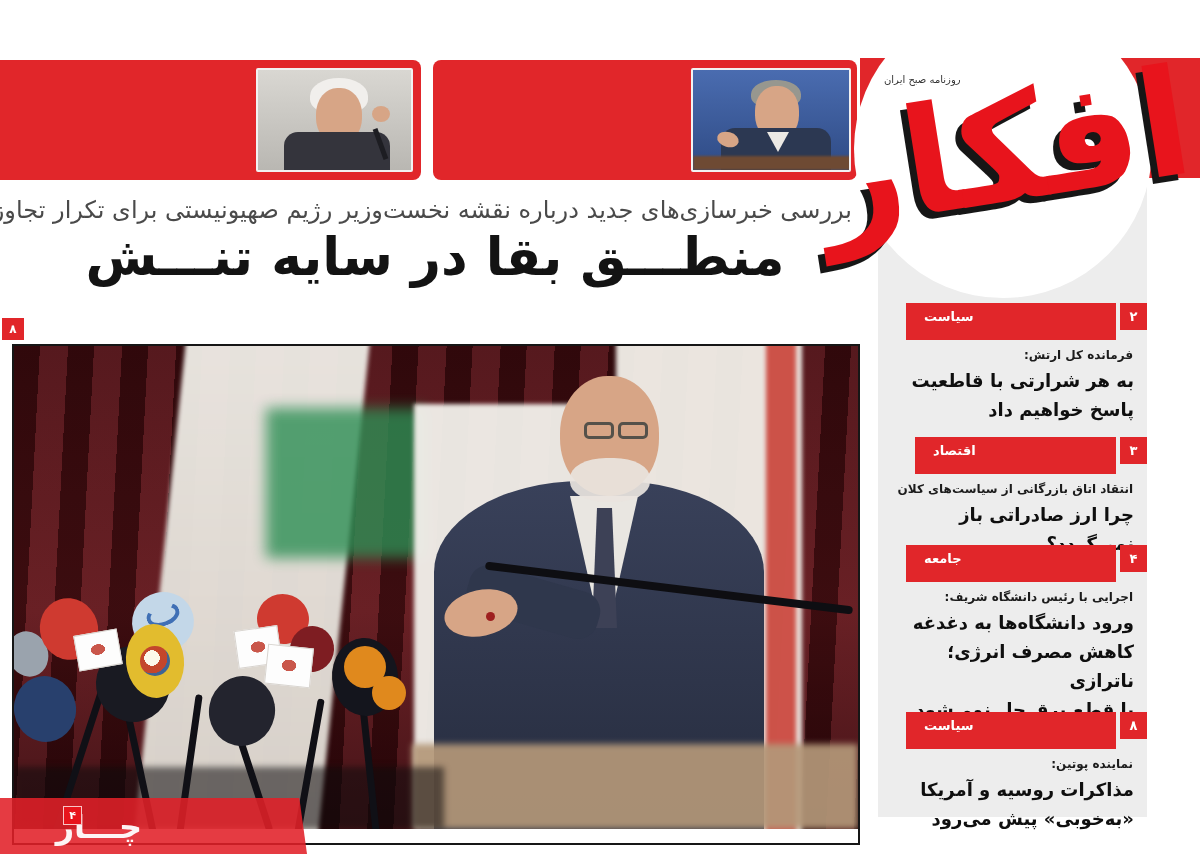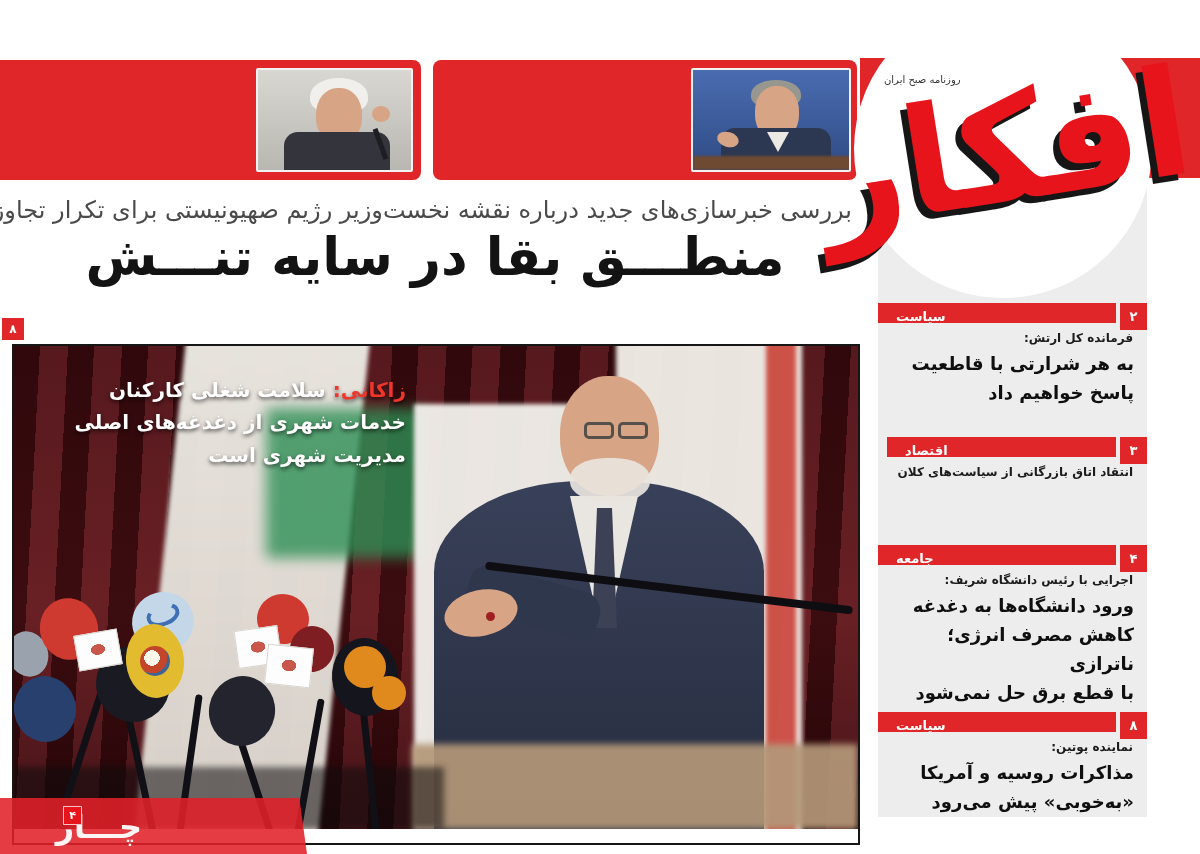--- a/index.html
+++ b/index.html
@@ -140,21 +140,21 @@
   .band-num { position:absolute; left:63px; top:8px; width:19px; height:19px; background:#e8141c;
     border:1px solid rgba(255,255,255,.75); color:#fff; font-size:11px; font-weight:bold;
     display:flex; align-items:center; justify-content:center; }
   .band-text { position:absolute; left:-8px; top:10px; width:150px; font-size:32px; font-weight:bold;
     color:#ffffff; direction:rtl; opacity:.95; white-space:nowrap; }
 
   
   .sidebar-bg { position:absolute; left:878px; top:181px; width:269px; height:636px; background:#ededed; z-index:0; }
   .sb-section { position:absolute; left:878px; width:269px; z-index:1; direction:rtl; }
   .sb-1 { top:303px; } .sb-2 { top:437px;padding-left:9px; } .sb-3 { top:545px; } .sb-4 { top:712px; }
-  .sb-bar { position:relative; height:20px; }
+  .sb-bar { position:relative; height:37px;margin-left:28px; }
   .sb-bar-main { position:absolute; left:0; right:31px; top:0; bottom:0; background:#e1262a; }
   .sb-label { position:absolute; left:18px; top:0; height:27px; line-height:27px;
     color:#fff; font-size:13px; font-weight:bold; }
   .sb-num { position:absolute; right:0; top:0; width:27px; height:27px; background:#e1262a;
     color:#fff; font-size:13px; font-weight:bold; display:flex; align-items:center; justify-content:center; }
   .sb-kicker { margin:8px 14px 0 8px; font-size:12px; font-weight:bold; color:#1c1c1c; text-align:right; }
   .sb-headline { margin:4px 13px 0 6px; font-size:18px; font-weight:bold; color:#0f0f0f;
     line-height:1.62; text-align:right; white-space:pre-line; }
 </style>
 </head>
@@ -235,23 +235,20 @@
       <div class="mic m8"></div>
       <div class="mic m9"></div>
       <div class="cube c1"></div>
       <div class="cube c2"></div>
       <div class="cube c3"></div>
       <div class="mic m11"></div>
       <div class="mic m12"></div>
       <div class="oflag o1"></div>
       <div class="oflag o2"></div>
 
-      <div class="photo-caption"><span class="caption-speaker">زاکانی:</span><span> سلامت شغلی کارکنان
-خدمات شهری از دغدغه‌های اصلی
-مدیریت شهری است</span></div>
     </div>
   </div>
 
   <div class="bottom-band">
     <div class="band-text">چـــار</div>
     <div class="band-num">۴</div>
   </div>
 
   <div class="sidebar-bg"></div>
 
@@ -266,20 +263,21 @@
 پاسخ خواهیم داد</div>
   </div>
 
   <div class="sb-section sb-2">
     <div class="sb-bar">
       <div class="sb-bar-main"></div>
       <div class="sb-label">اقتصاد</div>
       <div class="sb-num">۳</div>
     </div>
     <div class="sb-kicker">انتقاد اتاق بازرگانی از سیاست‌های کلان</div>
+    <div class="sb-headline">چرا ارز صادراتی باز نمی‌گردد؟</div>
   </div>
 
   <div class="sb-section sb-3">
     <div class="sb-bar">
       <div class="sb-bar-main"></div>
       <div class="sb-label">جامعه</div>
       <div class="sb-num">۴</div>
     </div>
     <div class="sb-kicker">اجرایی با رئیس دانشگاه شریف:</div>
     <div class="sb-headline">ورود دانشگاه‌ها به دغدغه

